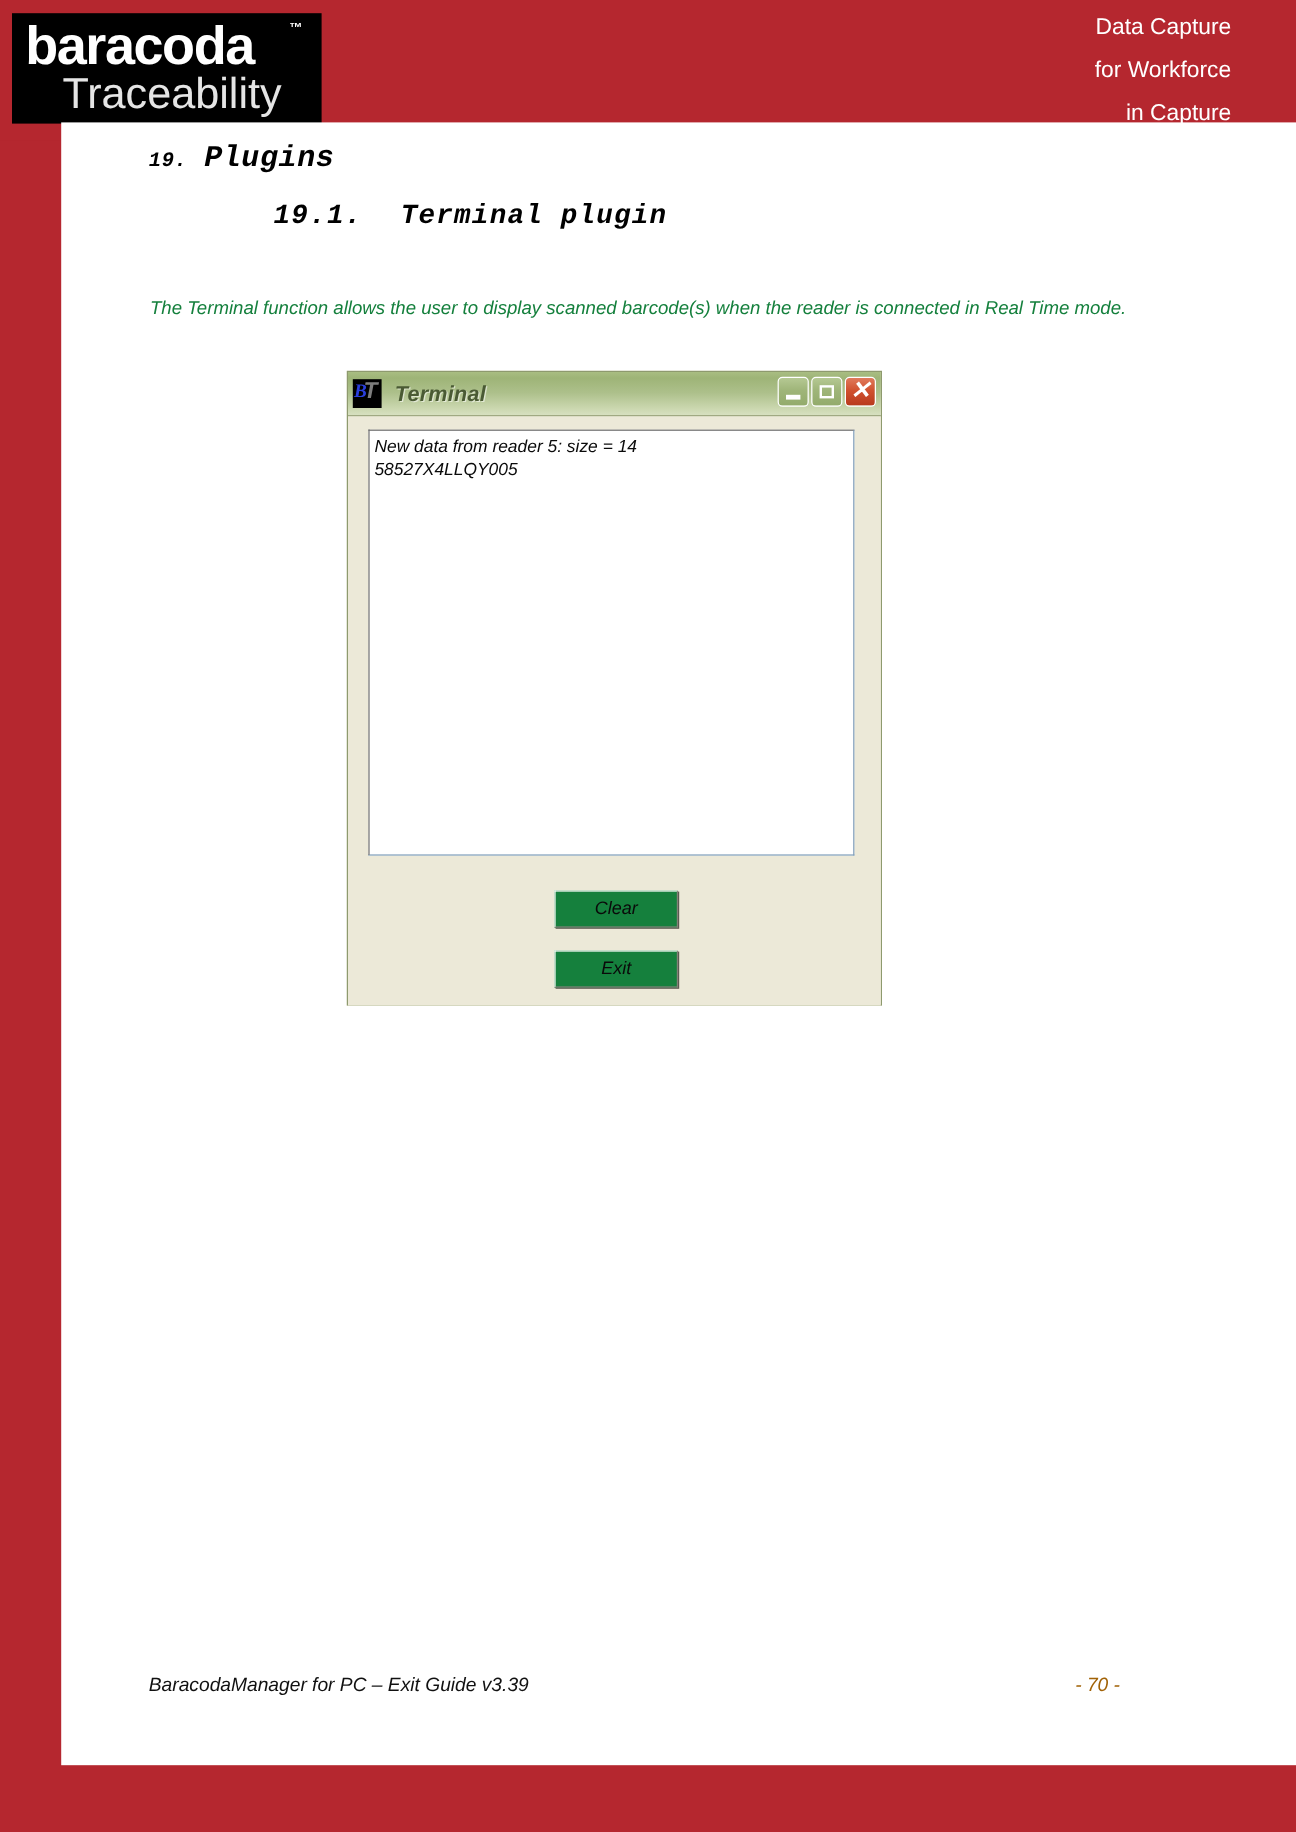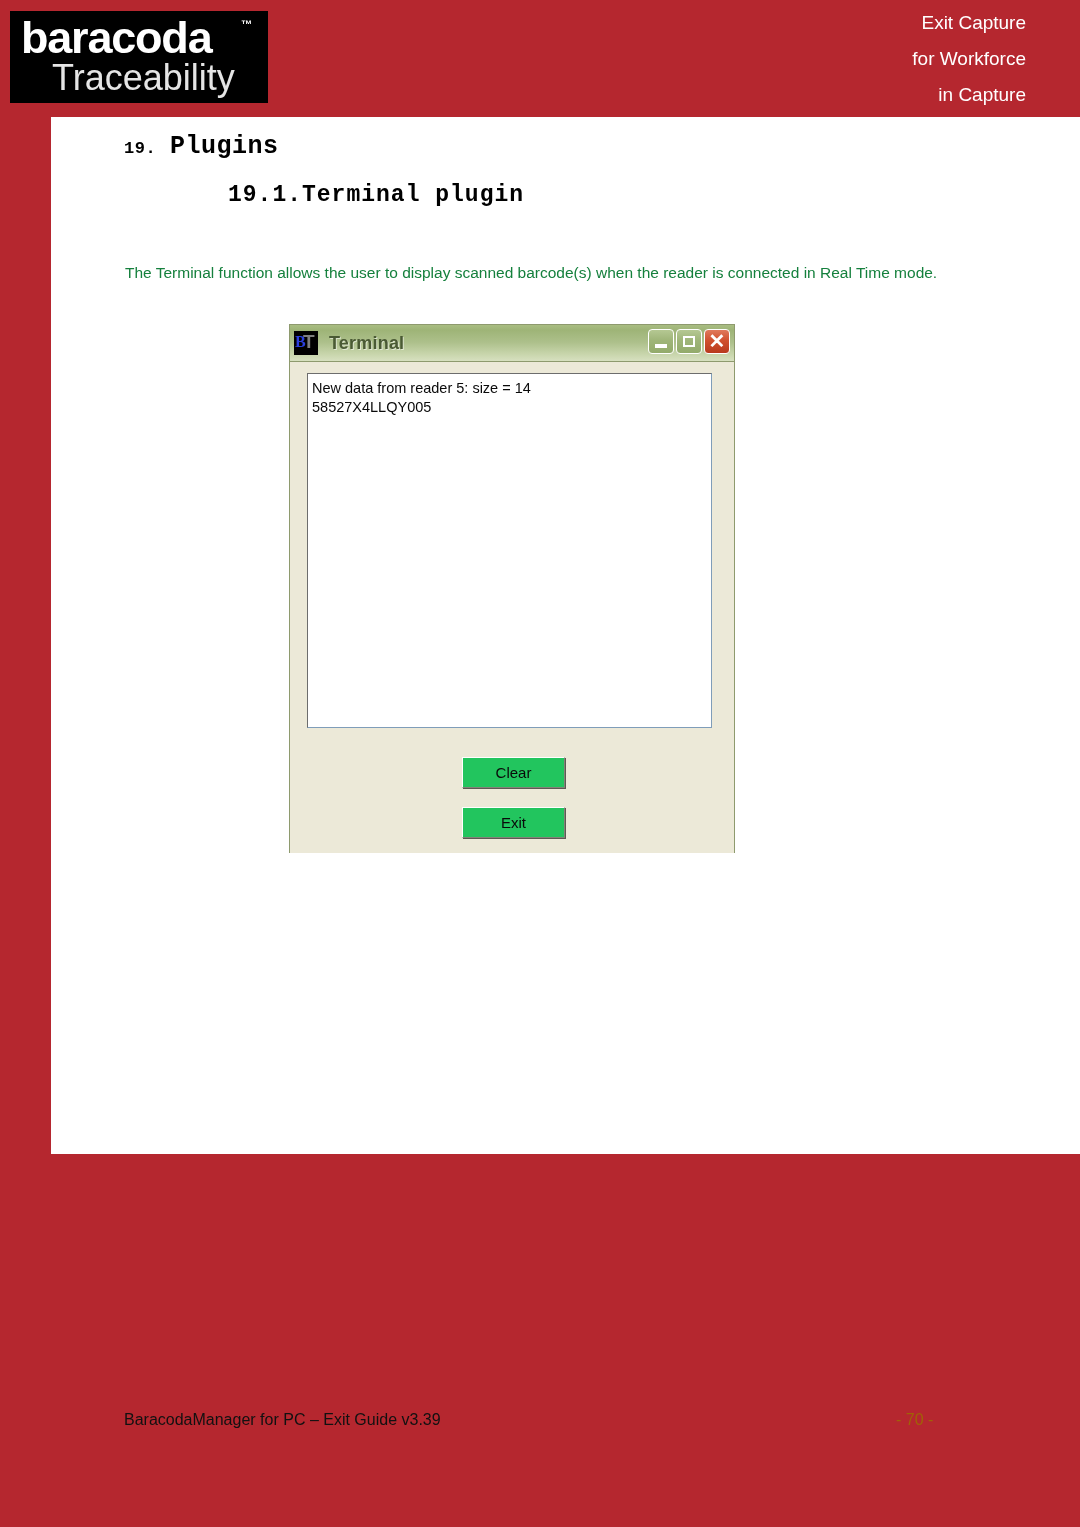--- a/index.html
+++ b/index.html
@@ -20,24 +20,25 @@
     width: 1080px;
     height: 1527px;
     background: #B5272F;
     overflow: hidden;
   }
 
   
   .sheet {
     position: absolute;
     left: 51px;
-    top: 117px;
+    top: 102px;
     width: 1029px;
-    height: 1037px;
+    height: 1369px;
     background: #ffffff;
+    font-style: italic;
   }
 
   
   .header {
     position: absolute;
     left: 0;
     top: 0;
     width: 1080px;
     height: 117px;
     background: #B5272F;
@@ -123,21 +124,21 @@
     position: absolute;
     left: 177px;
     top: 65px;
     font-family: "Liberation Mono", monospace;
     font-weight: bold;
     font-size: 23px;
     color: #000000;
     white-space: nowrap;
     letter-spacing: 1px;
   }
-  .h2 .num { margin-right: 0; }
+  .h2 .num { margin-right: 32px; }
 
   
   .para {
     position: absolute;
     left: 74px;
     top: 142px;
     width: 865px;
     font-family: "Liberation Sans", sans-serif;
     font-size: 15.5px;
     line-height: 28px;
@@ -274,21 +275,21 @@
     font-family: "Liberation Sans", sans-serif;
     font-size: 14.5px;
     line-height: 19px;
     color: #0a0a0a;
     white-space: nowrap;
   }
   .btn {
     position: absolute;
     width: 103px;
     height: 31px;
-    background: #22c55e;
+    background: #15803d;
     border: 1px solid #ffffff;
     border-right-color: #848279;
     border-bottom-color: #848279;
     box-shadow: 1px 1px 0 #5c5a52;
     box-sizing: border-box;
     font-family: "Liberation Sans", sans-serif;
     font-size: 15px;
     color: #0a0a0a;
     line-height: 29px;
     text-align: center;
@@ -324,21 +325,21 @@
 
   <div class="header">
 
     <div class="logo-box">
       <span class="logo-main">baracoda</span>
       <span class="logo-tm">™</span>
       <span class="logo-sub">Traceability</span>
     </div>
 
     <div class="tagline">
-      <div>Exit Capture</div>
+      <div>Data Capture</div>
       <div>for Workforce</div>
       <div>in Capture</div>
     </div>
 
   </div>
 
   <div class="sheet">
 
     <div class="h1">
       <span class="num">19.</span><span class="txt">Plugins</span>

